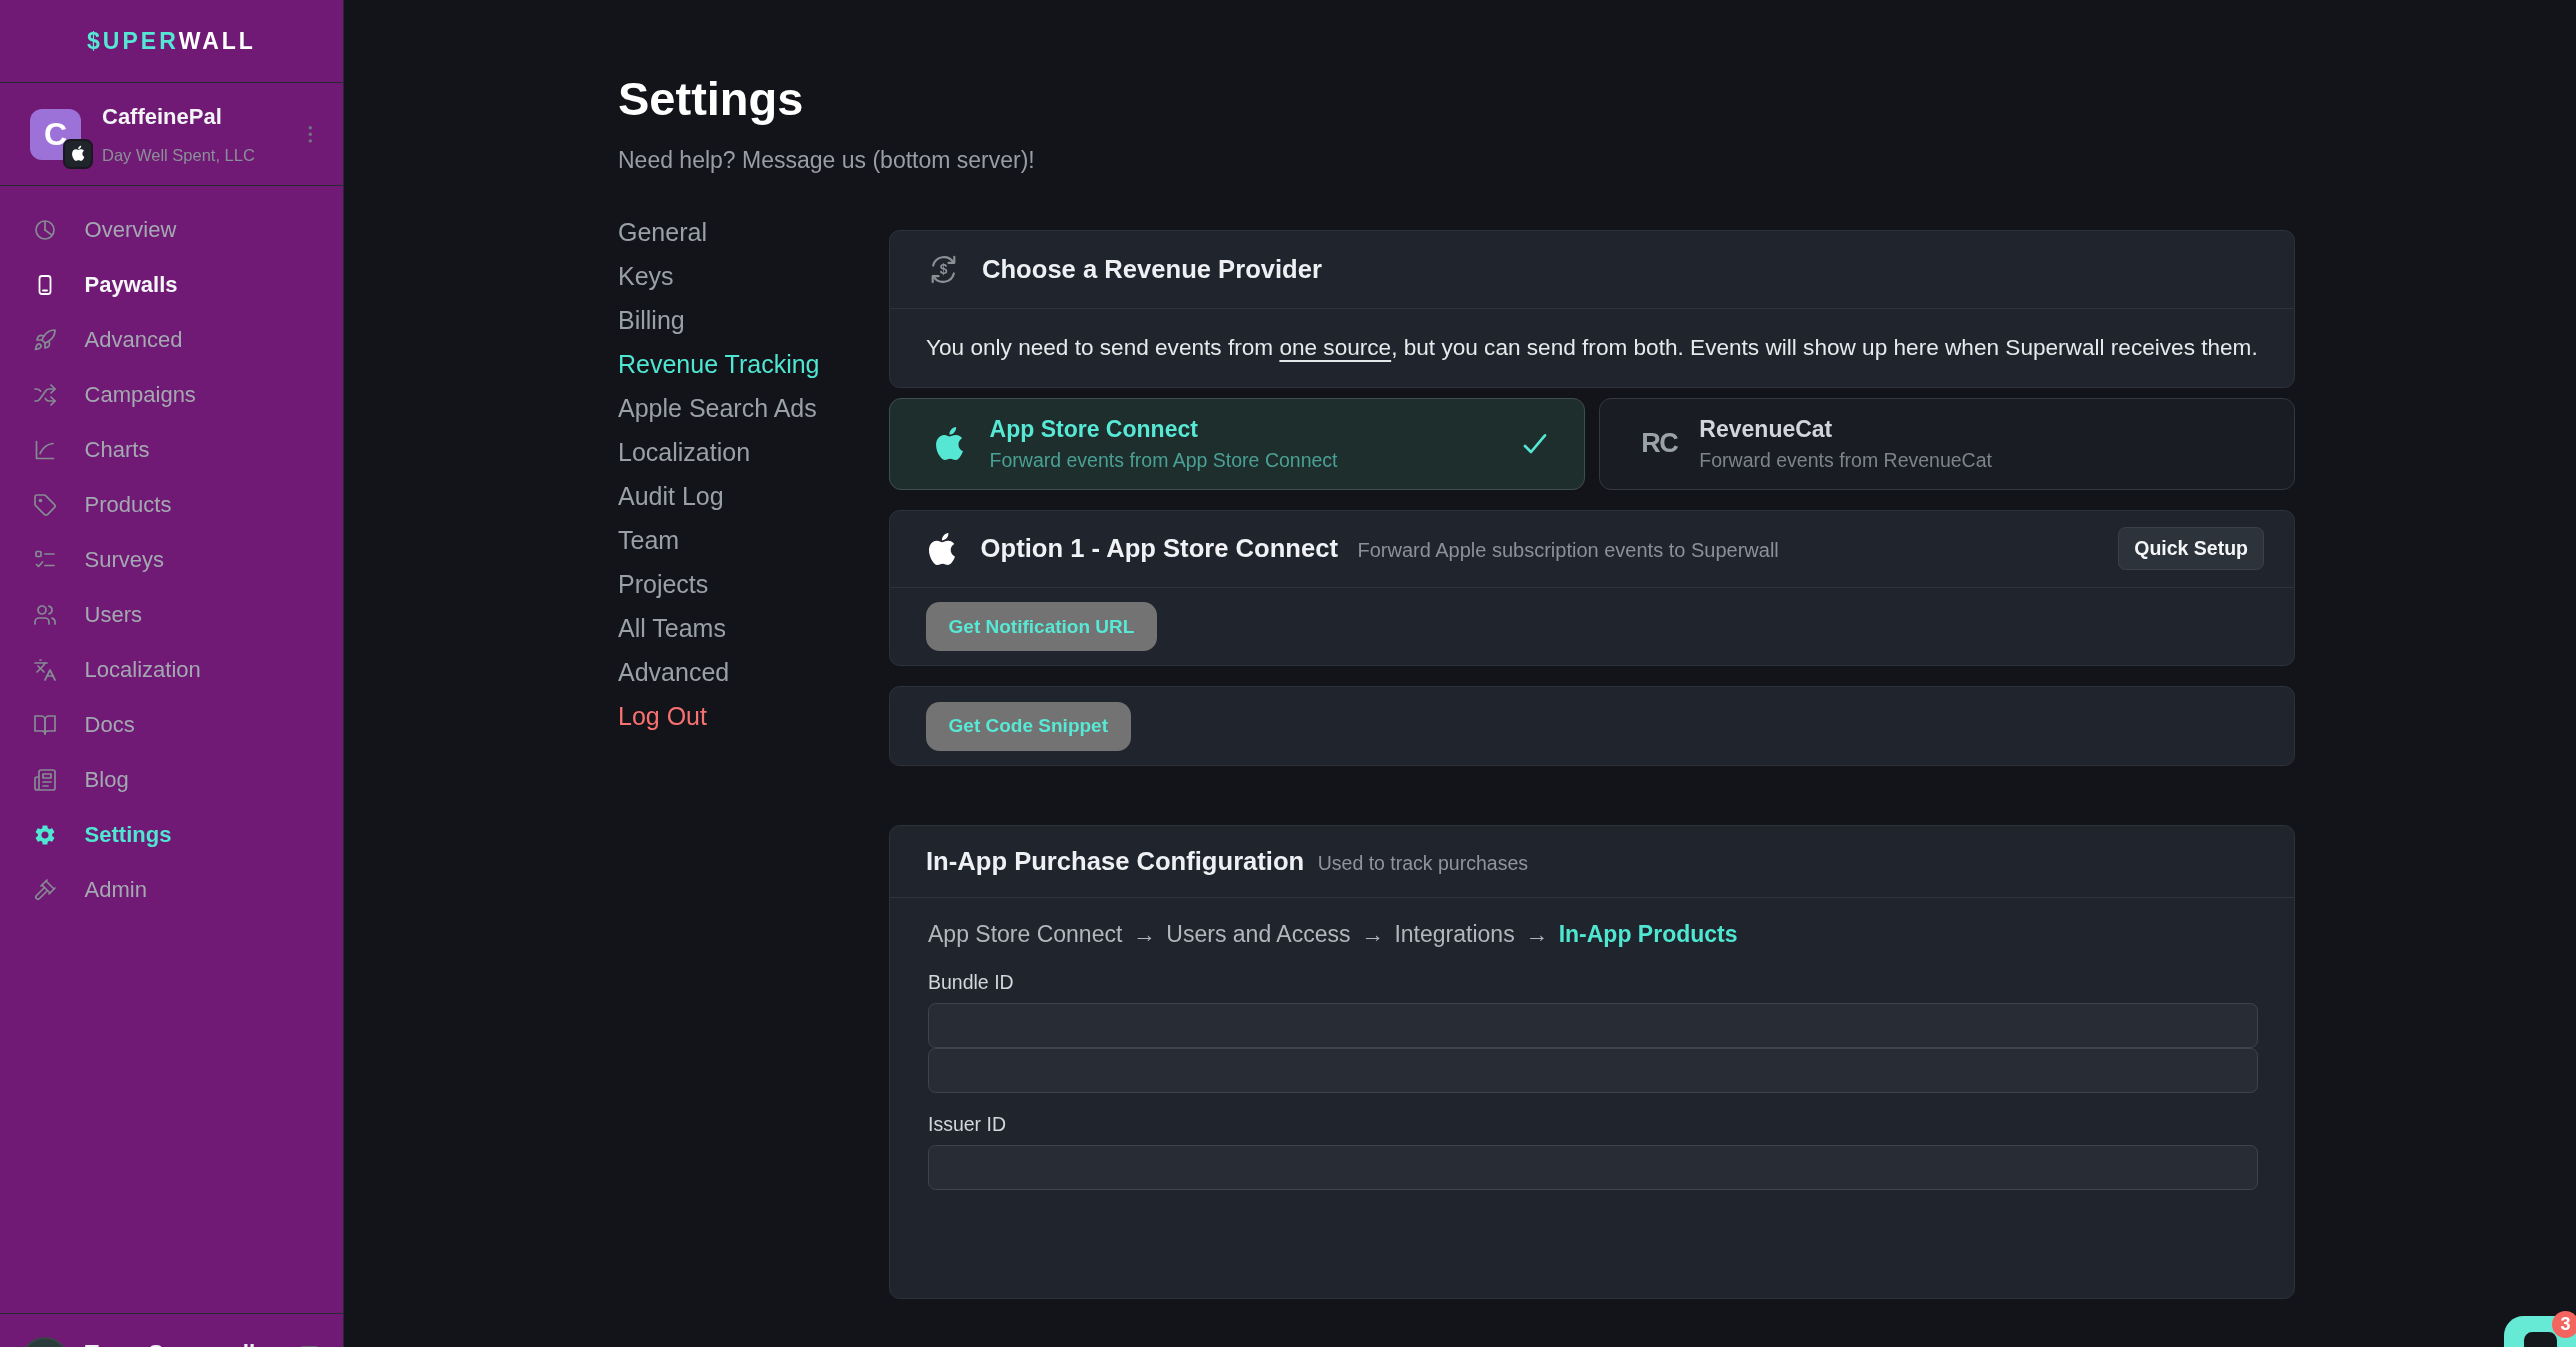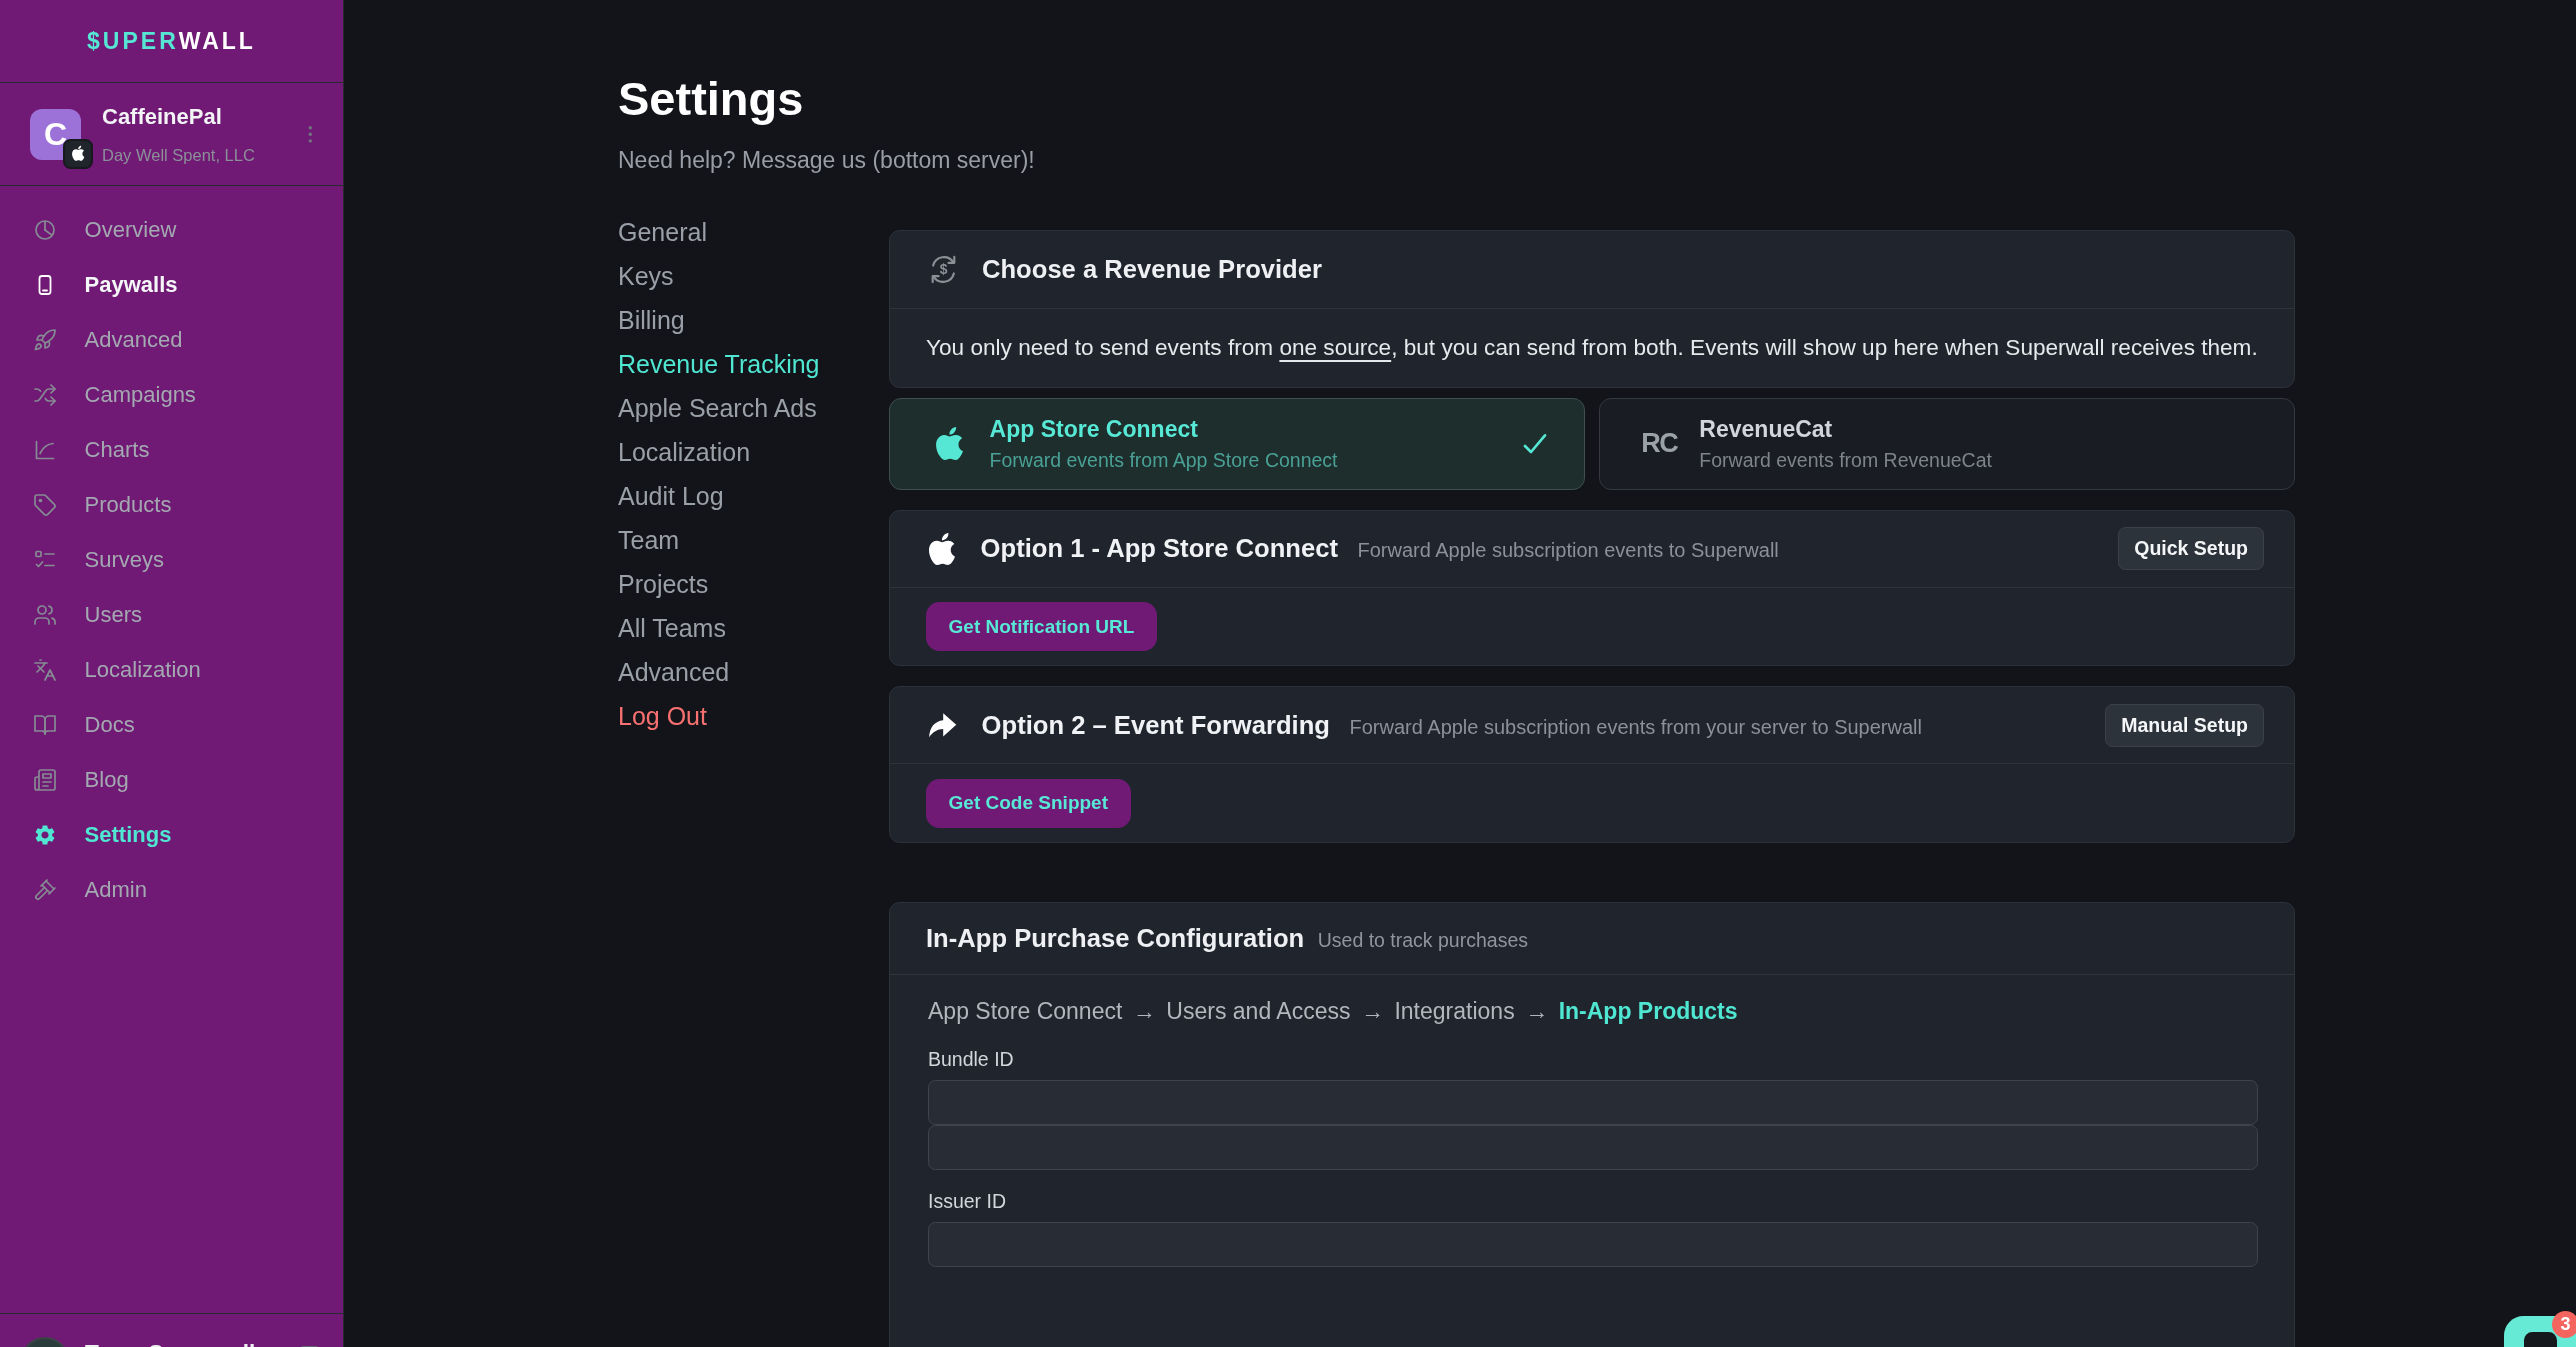--- a/index.html
+++ b/index.html
@@ -65,21 +65,21 @@
   .card-check { margin-left:auto; display:flex; color:#55e7d3; }
   .rc-logo { font-size:27px; font-weight:800; letter-spacing:-1.5px; color:#9ba1a9; }
   
   .option { margin-top:20px; }
   .option .panel-header { height:77px; }
   .opt-icon { color:#ffffff; display:flex; margin-right:22.6px; flex:0 0 auto; }
   .opt-title { font-size:25.6px; font-weight:700; color:#f0f2f5; white-space:nowrap; }
   .opt-sub { font-size:20px; color:#8b9099; margin-left:19.5px; margin-top:3.8px; white-space:nowrap; }
   .mini-btn { margin-left:auto; background:#2d333b; border:0.8px solid #3a4149; border-radius:7.5px; padding:9px 15px; font-size:19.5px; font-weight:600; color:#f4f6f8; white-space:nowrap; cursor:pointer; font-family:inherit; }
   .option-body { padding:14.3px 36px; }
-  .teal-btn { display:inline-block; background:#701a75; color:#57e9d5; font-weight:700; font-size:19px; padding:13.5px 22.6px; border-radius:13.5px; border:none; cursor:pointer; font-family:inherit; }
+  .teal-btn { display:inline-block; background:#737373; color:#57e9d5; font-weight:700; font-size:19px; padding:13.5px 22.6px; border-radius:13.5px; border:none; cursor:pointer; font-family:inherit; }
   
   .p3 { margin-top:59px; height:474px; }
   .p3 .panel-header { height:72px; }
   .p3-sub { font-size:19.5px; color:#8f959d; margin-left:13.5px; margin-top:4.5px; }
   .p3-body { padding:22.6px 36px 0 38px; }
   .crumbs { display:flex; align-items:center; font-size:23px; color:#b2b7be; }
   .crumb { margin-right:10.5px; }
   .crumb-sep { margin-right:10.5px; }
   .crumb-last { color:#4fe6d2; font-weight:600; }
   .field-label { font-size:19.5px; color:#d3d6db; margin:20px 0 9px; }
@@ -346,30 +346,20 @@
           <span class="opt-title">Option 1 - App Store Connect</span>
           <span class="opt-sub">Forward Apple subscription events to Superwall</span>
           <button class="mini-btn">Quick Setup</button>
         </div>
         <div class="option-body">
           <button class="teal-btn">Get Notification URL</button>
         </div>
       </div>
 
       <div class="panel option">
-        <div class="panel-header">
-          <span class="opt-icon">
-            <svg width="33" height="33" viewBox="0 0 24 24" fill="#ffffff">
-                <path d="M22 11.5 12.5 3v5.2C6.3 8.9 2.6 13.2 2.3 20.6c2.7-3.9 6-5.9 10.2-6v5.4L22 11.5z"></path>
-              </svg>
-          </span>
-          <span class="opt-title">Option 2 – Event Forwarding</span>
-          <span class="opt-sub">Forward Apple subscription events from your server to Superwall</span>
-          <button class="mini-btn">Manual Setup</button>
-        </div>
         <div class="option-body">
           <button class="teal-btn">Get Code Snippet</button>
         </div>
       </div>
 
       <div class="panel p3">
         <div class="panel-header">
           <span class="panel-title" style="font-weight:700">In-App Purchase Configuration</span>
           <span class="p3-sub">Used to track purchases</span>
         </div>

